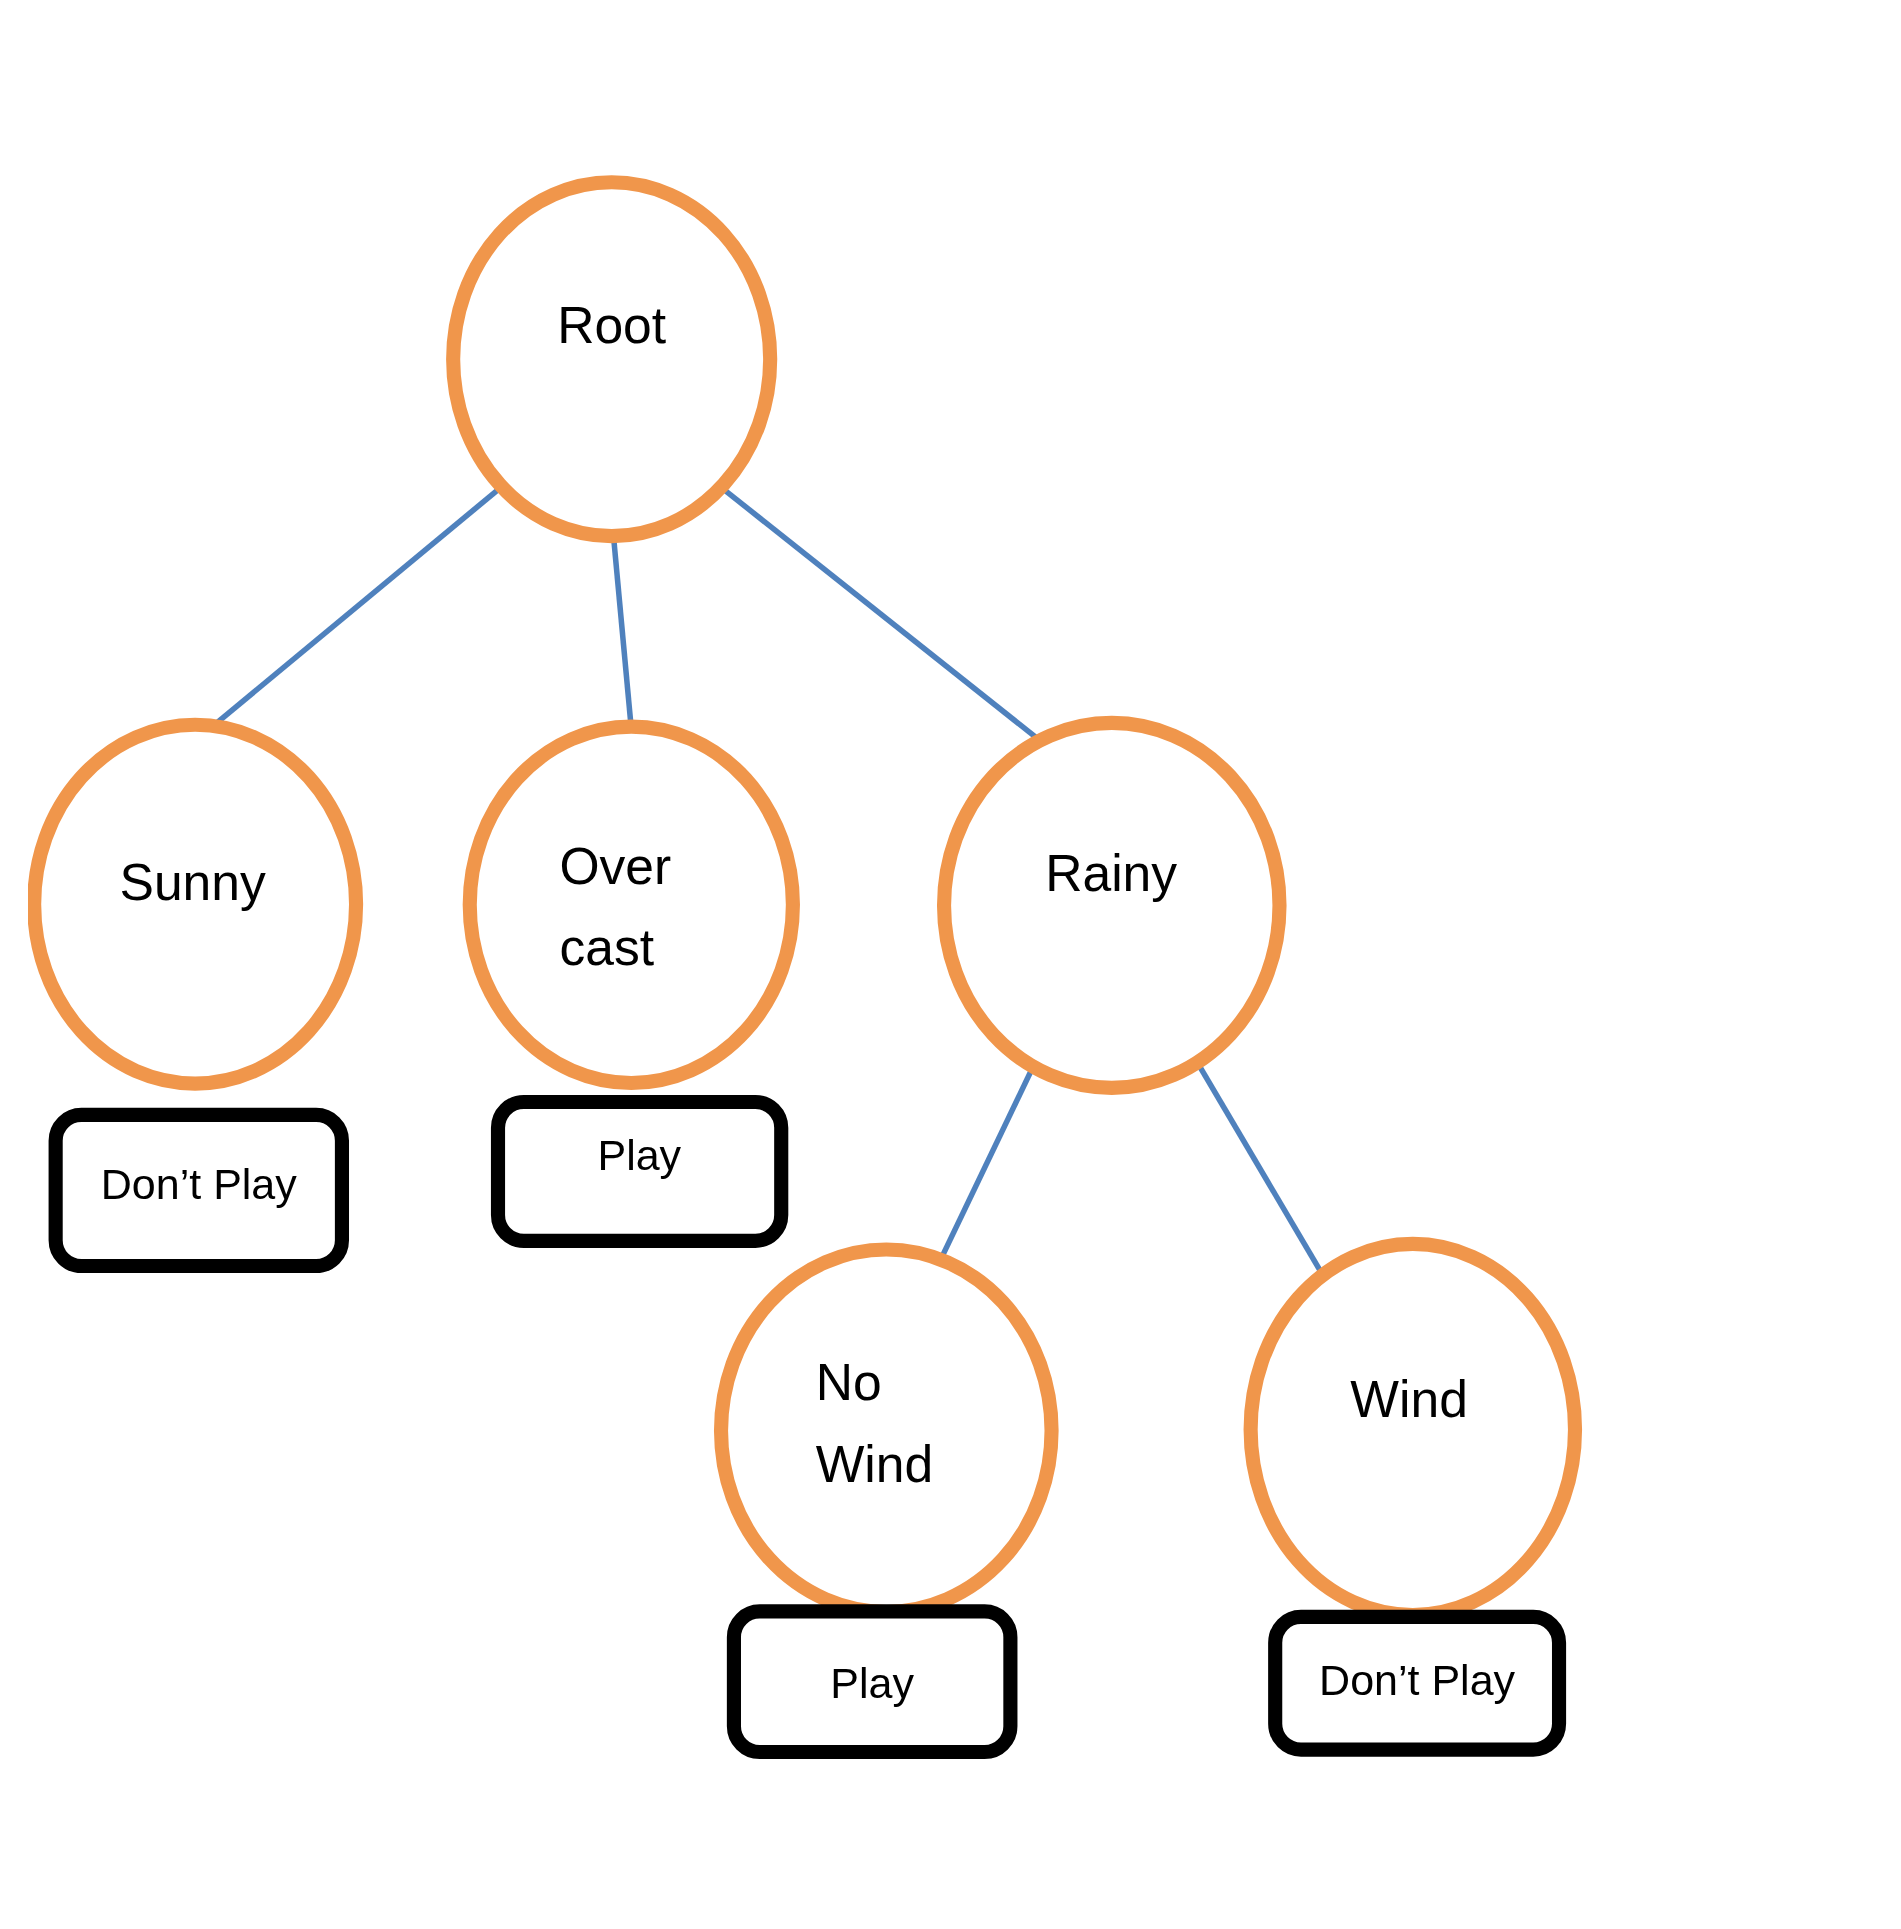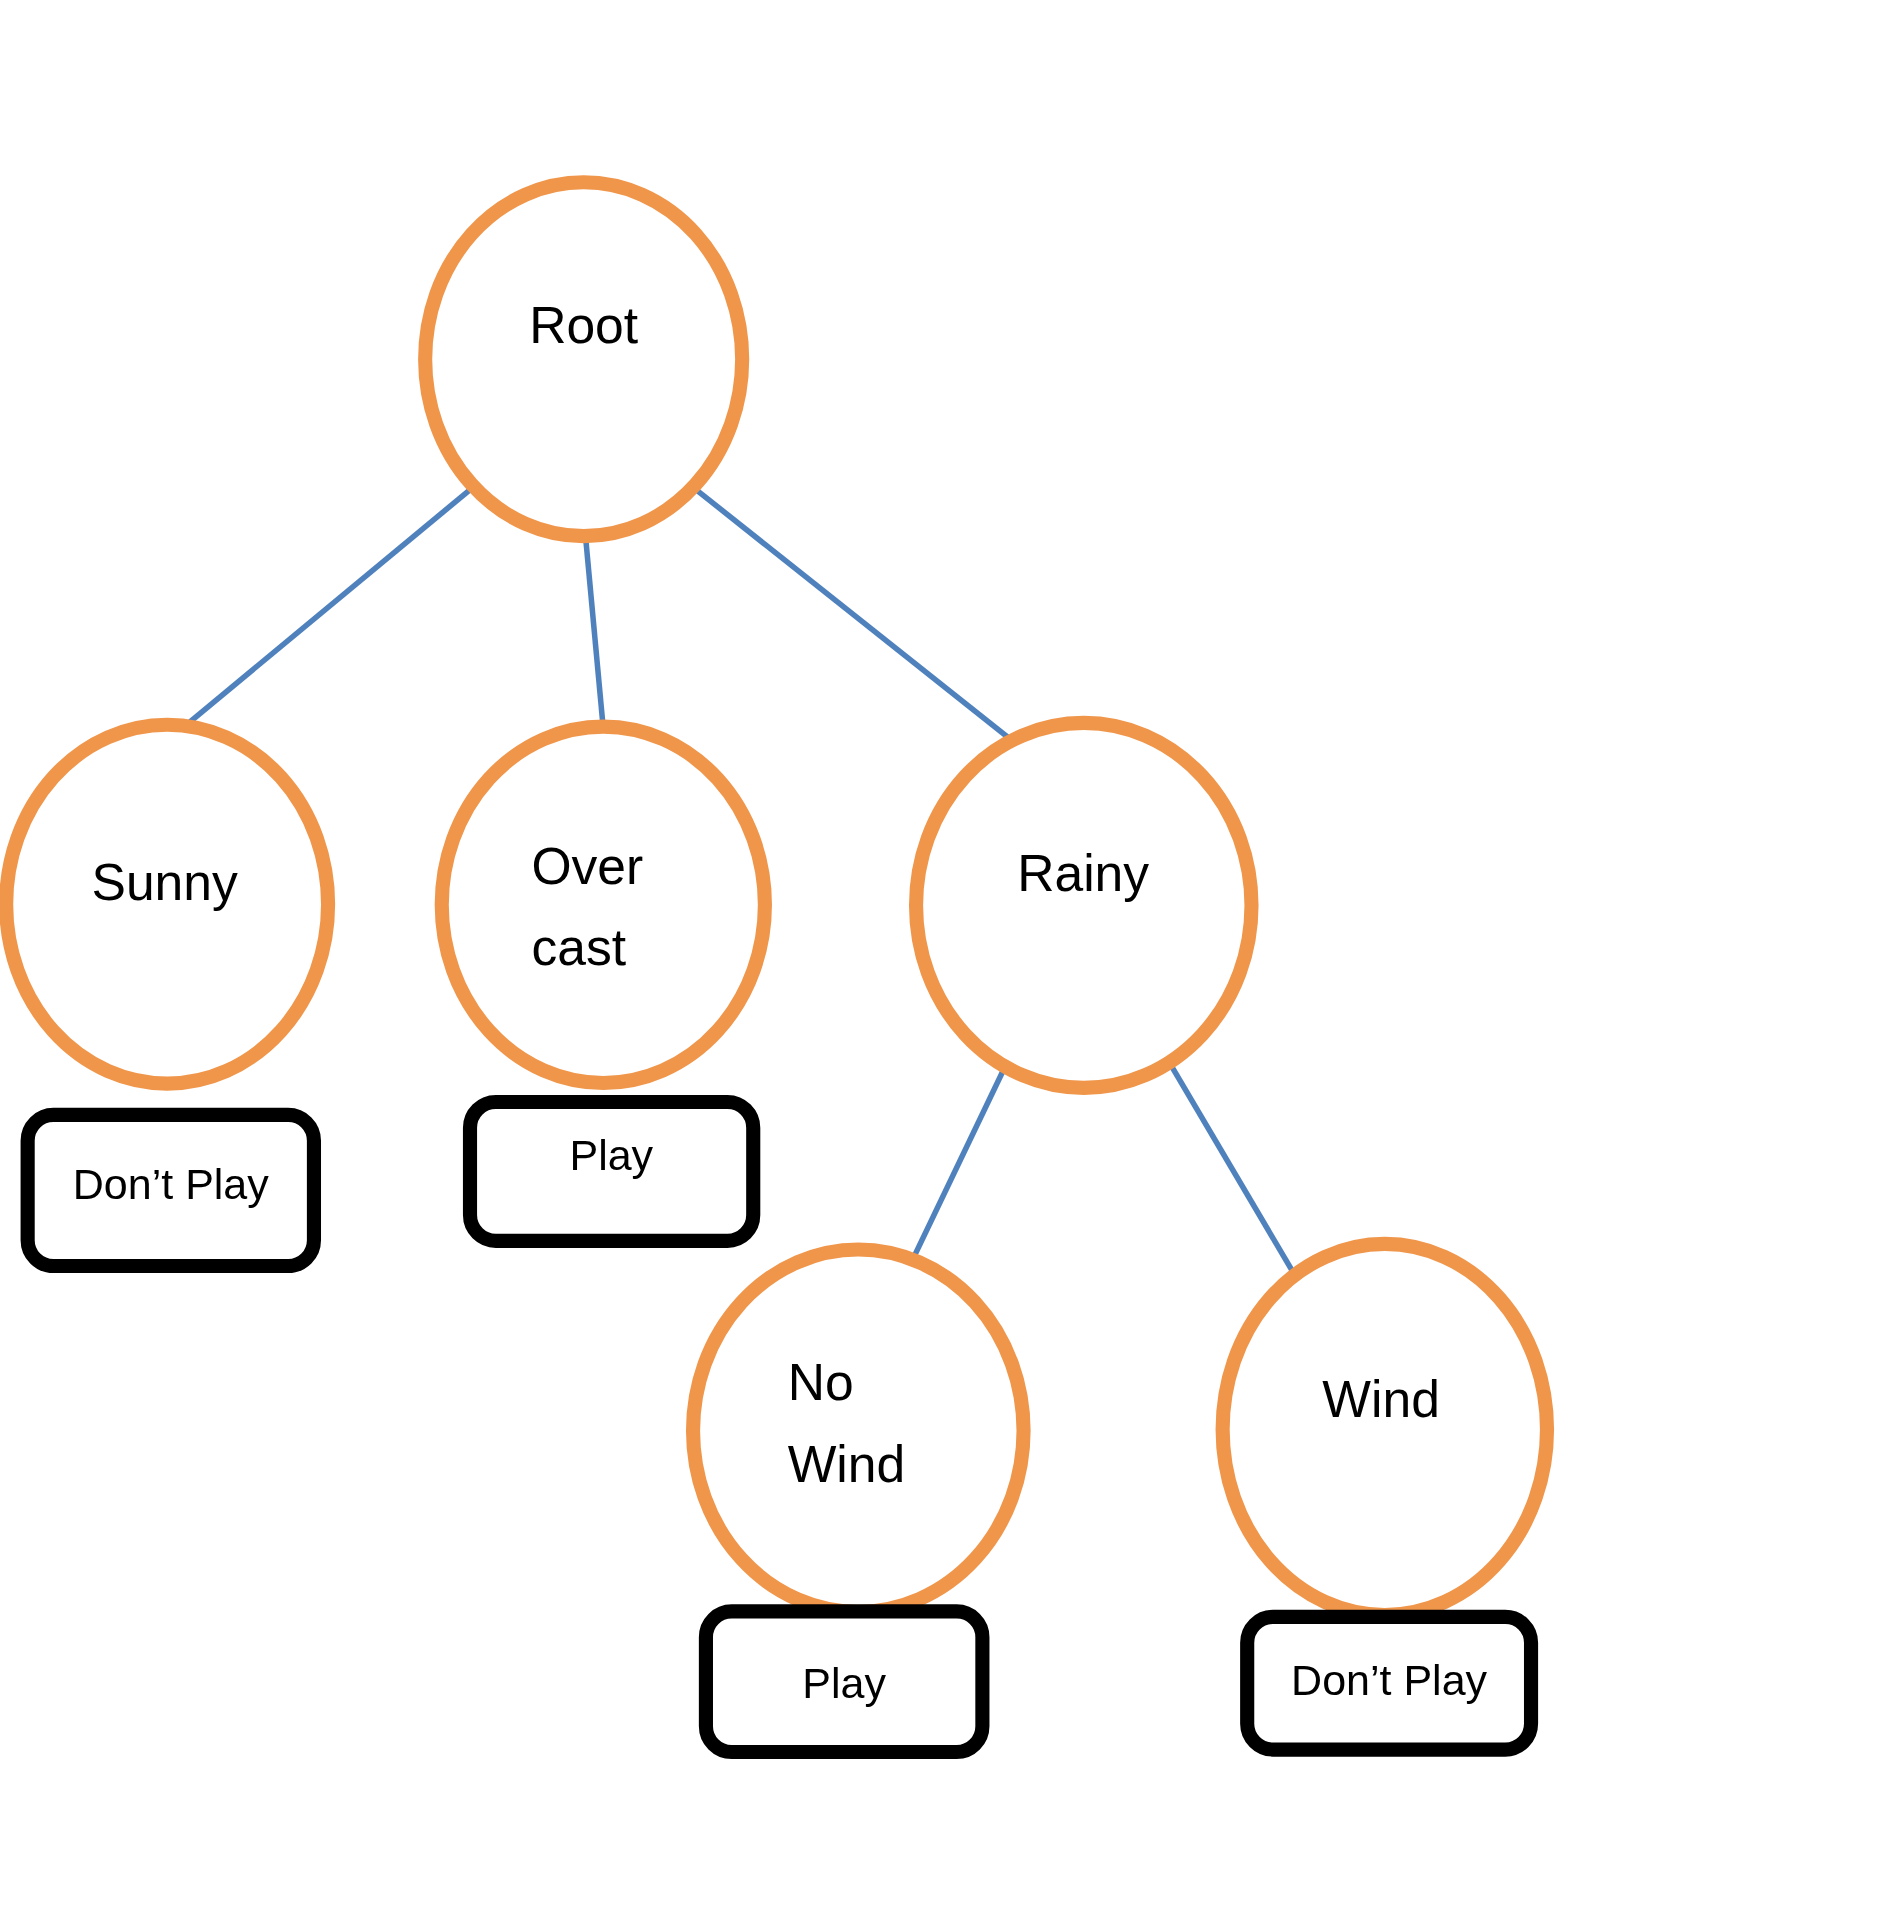--- a/index.html
+++ b/index.html
@@ -6,20 +6,21 @@
     margin: 0;
     padding: 0;
     background: var(--bg-color, #FFFFFF);
   }
   .canvas {
     position: relative;
     width: 1555px;
     height: 1930px;
     background: var(--bg-color, #FFFFFF);
     overflow: hidden;
+    padding-left: 28px;
   }
   svg {
     display: block;
     width: 100%;
     height: 100%;
   }
   .edge {
     stroke: var(--edge-color, #4F81BD);
     stroke-width: 9;
     fill: none;

